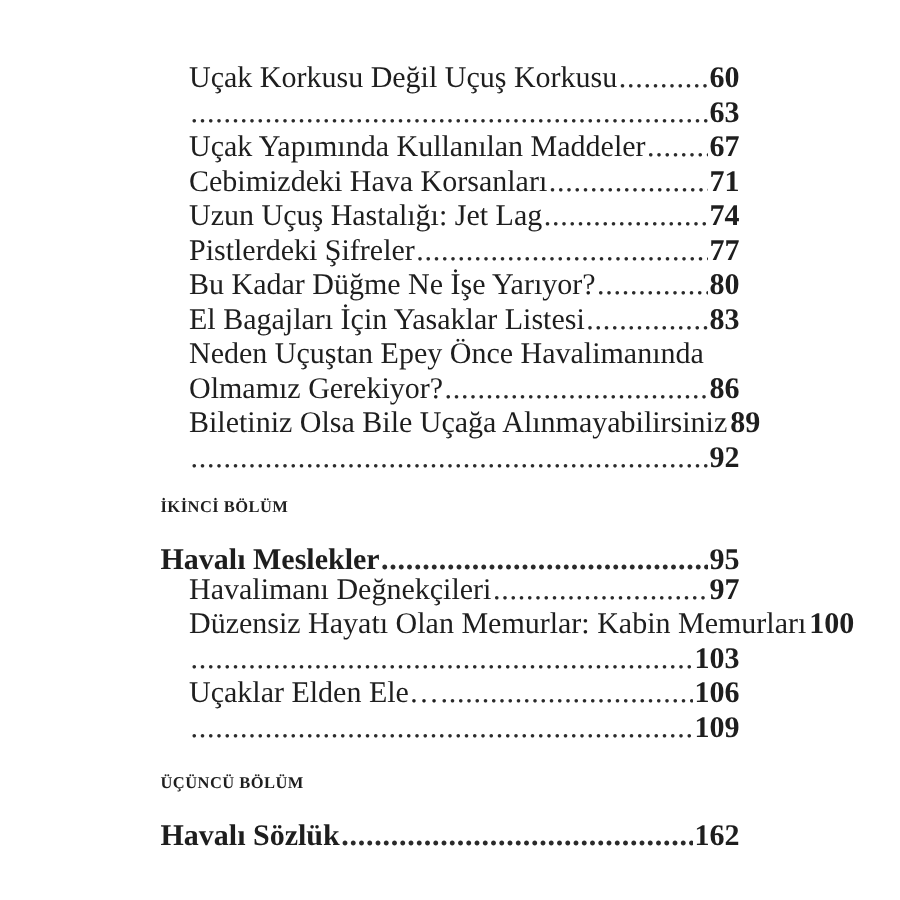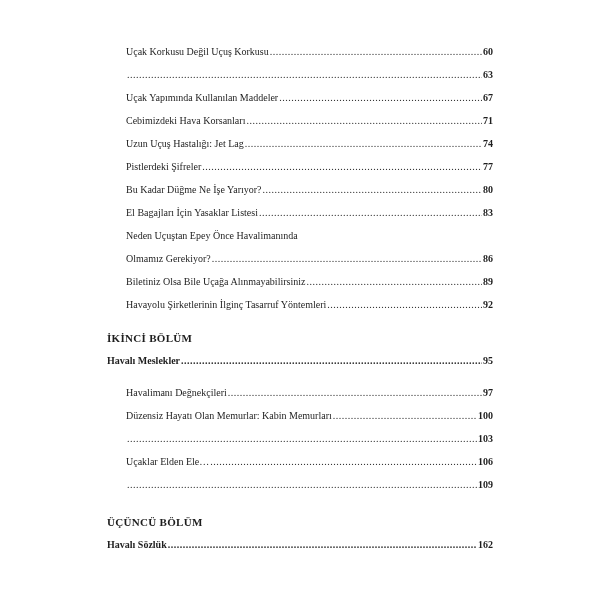--- a/index.html
+++ b/index.html
@@ -1,20 +1,20 @@
 <!DOCTYPE html>
 <html><head>
 <meta charset="utf-8">
 <style>
   html, body { margin:0; padding:0; }
   body { width:600px; height:600px; background:#ffffff; position:relative; overflow:hidden;
          font-family:"Liberation Serif","DejaVu Serif",serif; color:#1e1e1e; }
   .row { position:absolute; left:126px; width:367px; height:22px; display:flex; align-items:baseline;
-         font-size:10px; line-height:22px; white-space:nowrap; }
-  .row.h { left:107px; width:386px; }
+         font-size:20px; line-height:22px; white-space:nowrap; }
+  .row.h { left:107px; width:386px;margin-top:12px; }
   .row .t { flex:0 0 auto; }
   .row .d { flex:1 1 auto; overflow:hidden; margin:0 1px; letter-spacing:0.5px; color:#2a2a2a; }
   .row .d::after { content:"..................................................................................................................................................................................."; }
   .row .p { flex:0 0 auto;font-weight:bold; }
   .row.nodots .d::after { content:""; }
   .part { position:absolute; left:107px; font-weight:bold; font-size:11px; line-height:22px; letter-spacing:0.3px; }
   .bold { font-weight:bold; }
 </style>
 </head>
 <body>
@@ -67,21 +67,20 @@
     <span class="t">Olmamız Gerekiyor?</span>
     <span class="d"></span>
     <span class="p">86</span>
   </div>
 <div class="row" style="top:271px">
     <span class="t">Biletiniz Olsa Bile Uçağa Alınmayabilirsiniz</span>
     <span class="d"></span>
     <span class="p">89</span>
   </div>
 <div class="row" style="top:294px">
-    <span class="t">Havayolu Şirketlerinin İlginç Tasarruf Yöntemleri</span>
     <span class="d"></span>
     <span class="p">92</span>
   </div>
 
 <div class="part" style="top:327px">İKİNCİ BÖLÜM</div>
 <div class="row h bold" style="top:350px">
     <span class="t">Havalı Meslekler</span>
     <span class="d"></span>
     <span class="p">95</span>
   </div>

